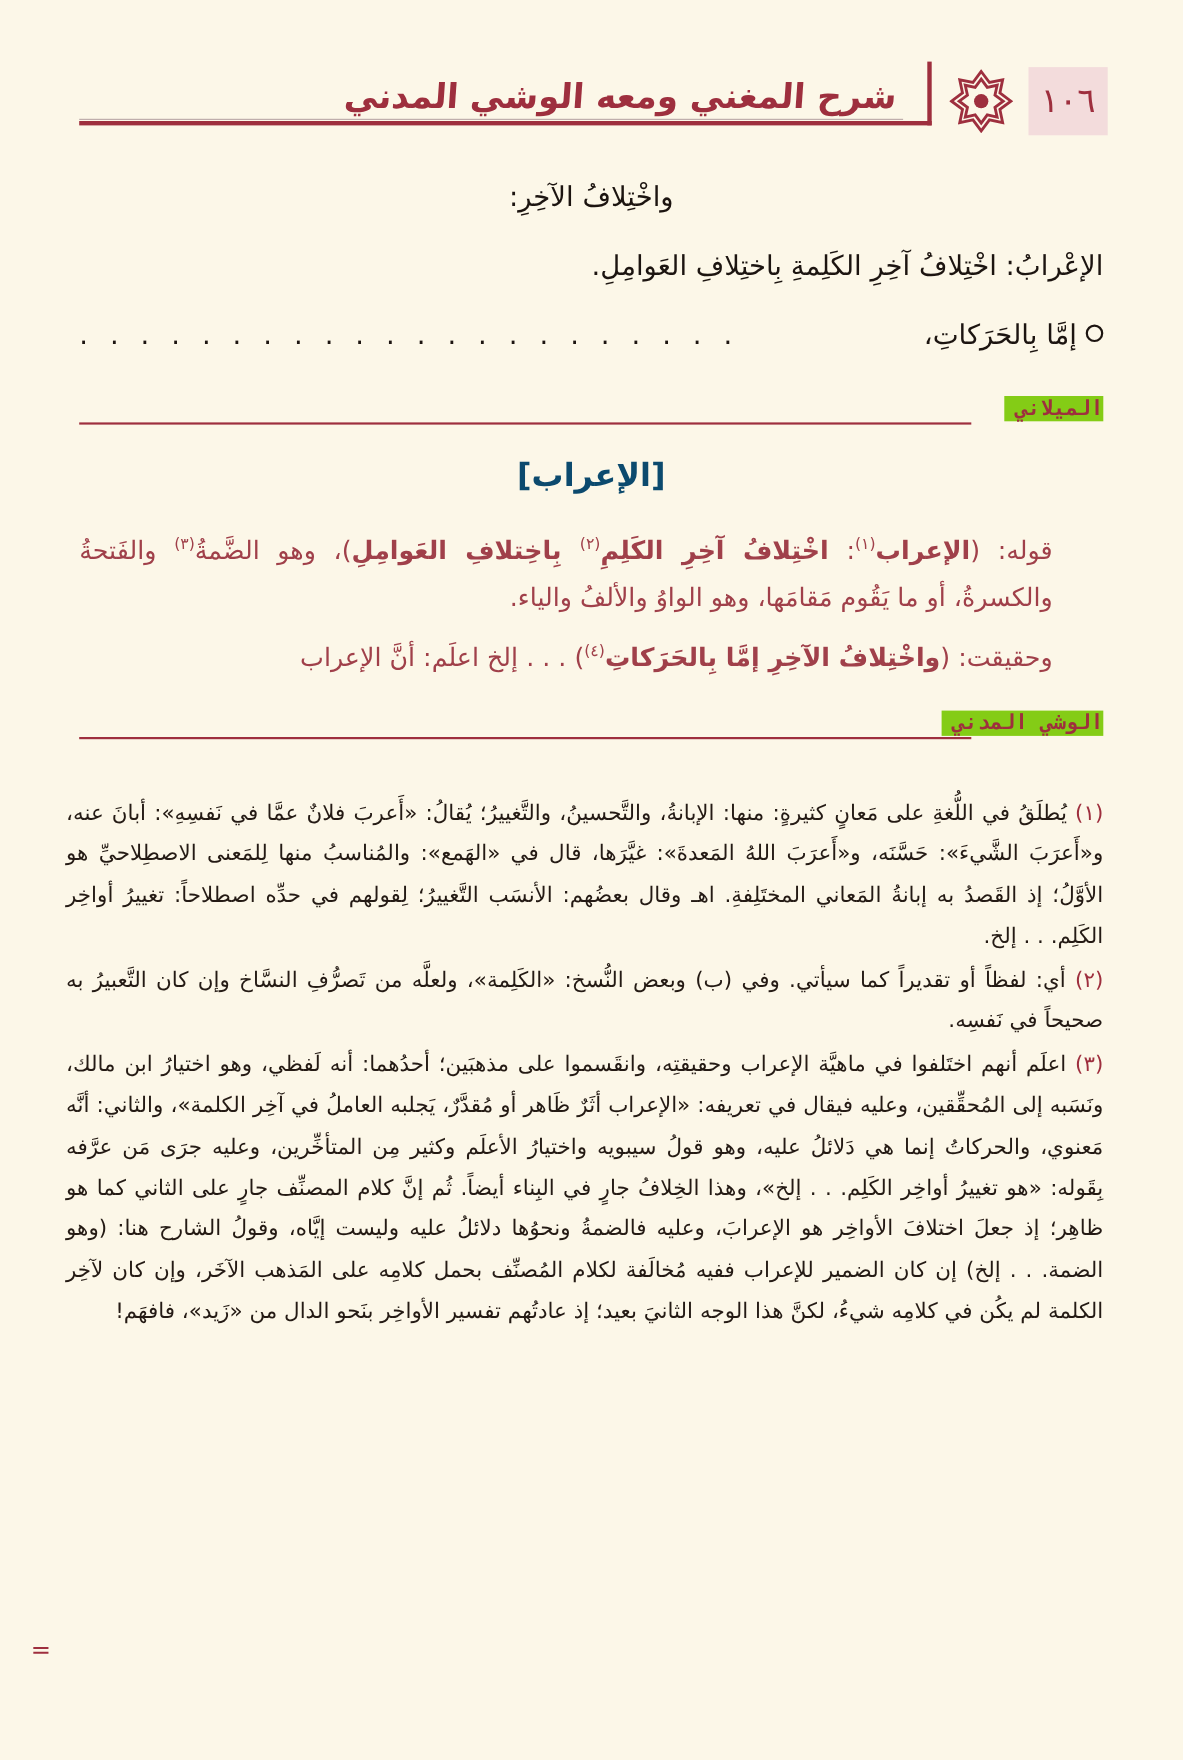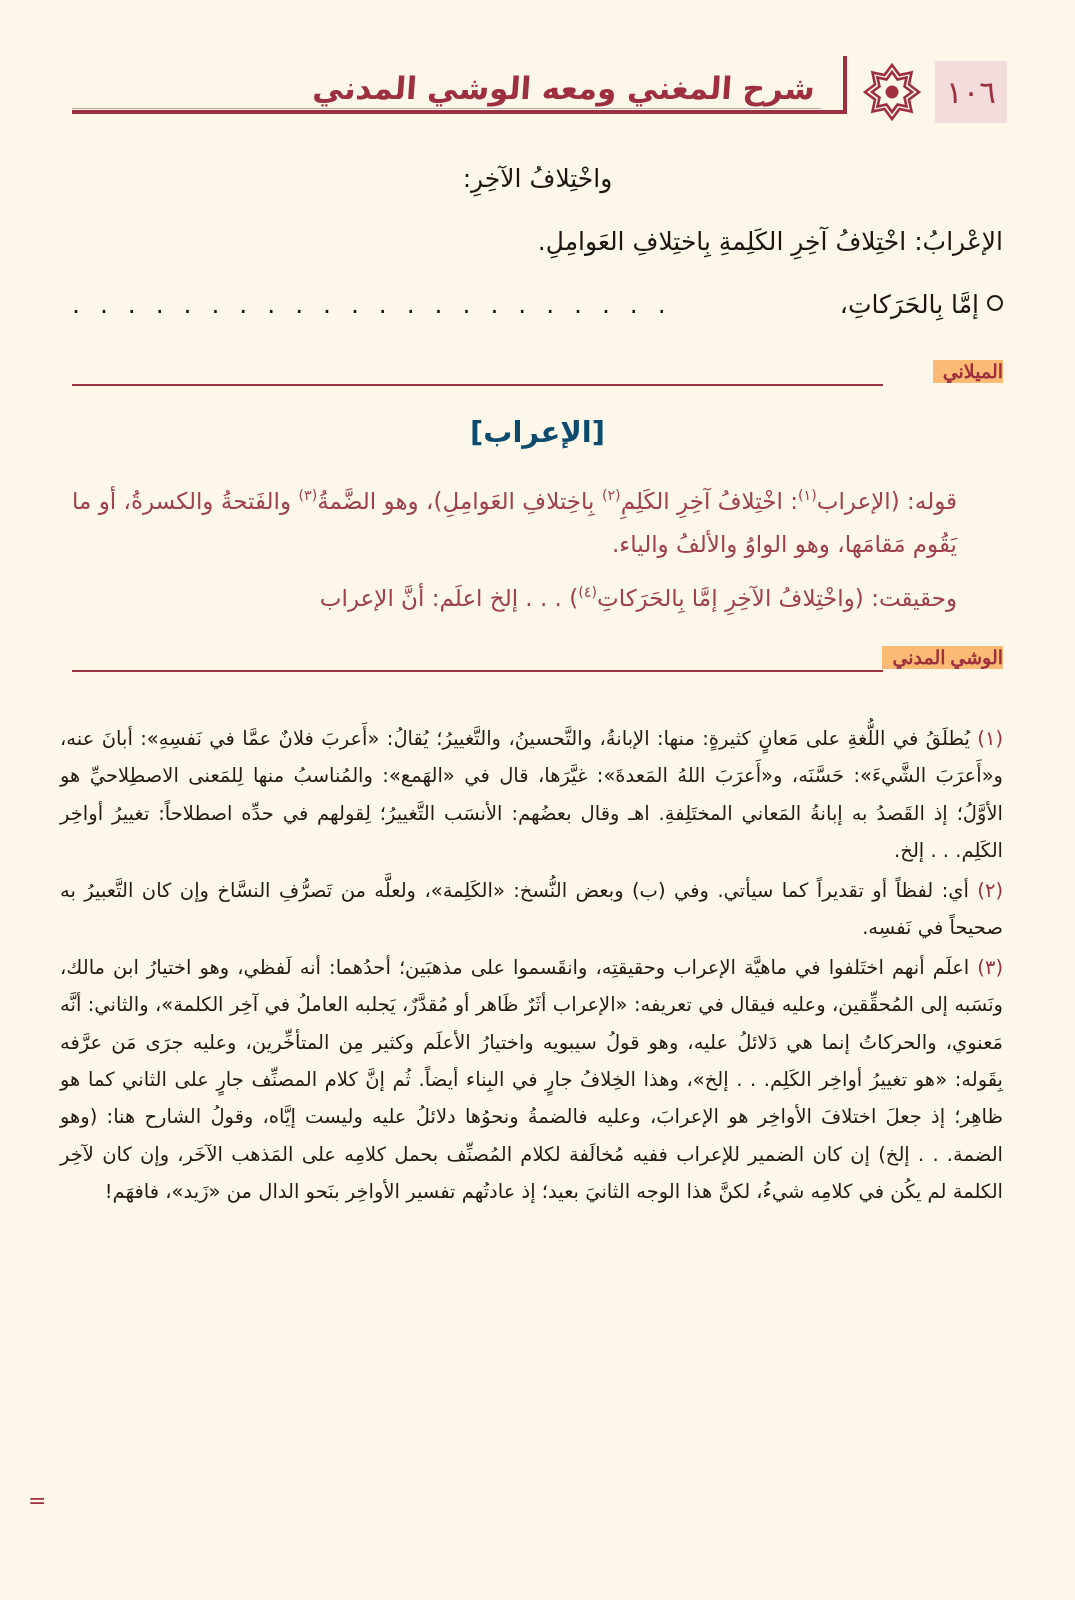--- a/index.html
+++ b/index.html
@@ -170,22 +170,22 @@
     background: #9e2f3e;
   }
   .divider .label {
     position: absolute;
     bottom: 3px;
     right: 0;
     color: #9e2f3e;
     font-weight: bold;
     font-size: 19px;
     direction: rtl;
-    font-family: Liberation Serif, serif;
-    background: #fdba74;
+    font-family: Liberation Mono, monospace;
+    background: #84cc16;
     padding-left: 10px;
   }
 
   
   .section-heading {
     position: absolute;
     left: 0; right: 0;
     text-align: center;
     color: #0c4a6e;
     font-size: 29px;
@@ -201,21 +201,21 @@
     left: 72px;
     direction: rtl;
     text-align: justify;
     text-align-last: right;
     color: #a0404a;
     font-size: 23px;
     line-height: 1.85;
     font-family: "DejaVu Sans", "Liberation Sans", sans-serif;
   }
   .sharh p { margin: 0 0 12px 0; }
-  .sharh .b { font-weight: normal; }
+  .sharh .b { font-weight: bold; }
   .sharh .lead { padding-right: 46px; }
   sup.fn {
     font-size: 0.62em;
     vertical-align: super;
     font-weight: normal;
   }
 
   
   .footnotes {
     position: absolute;

